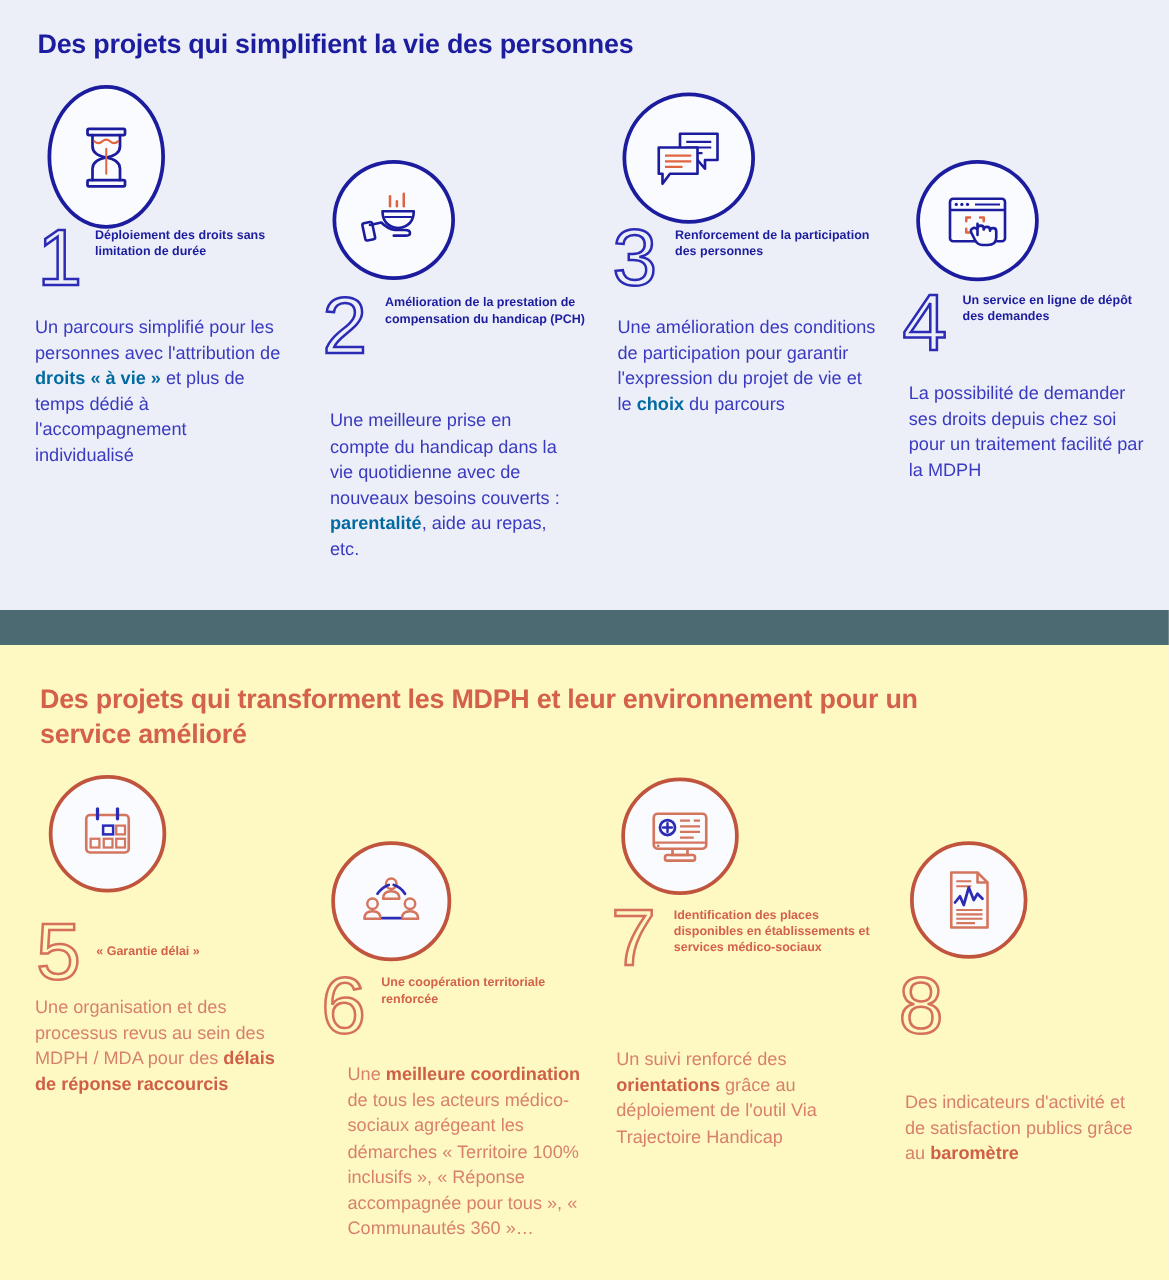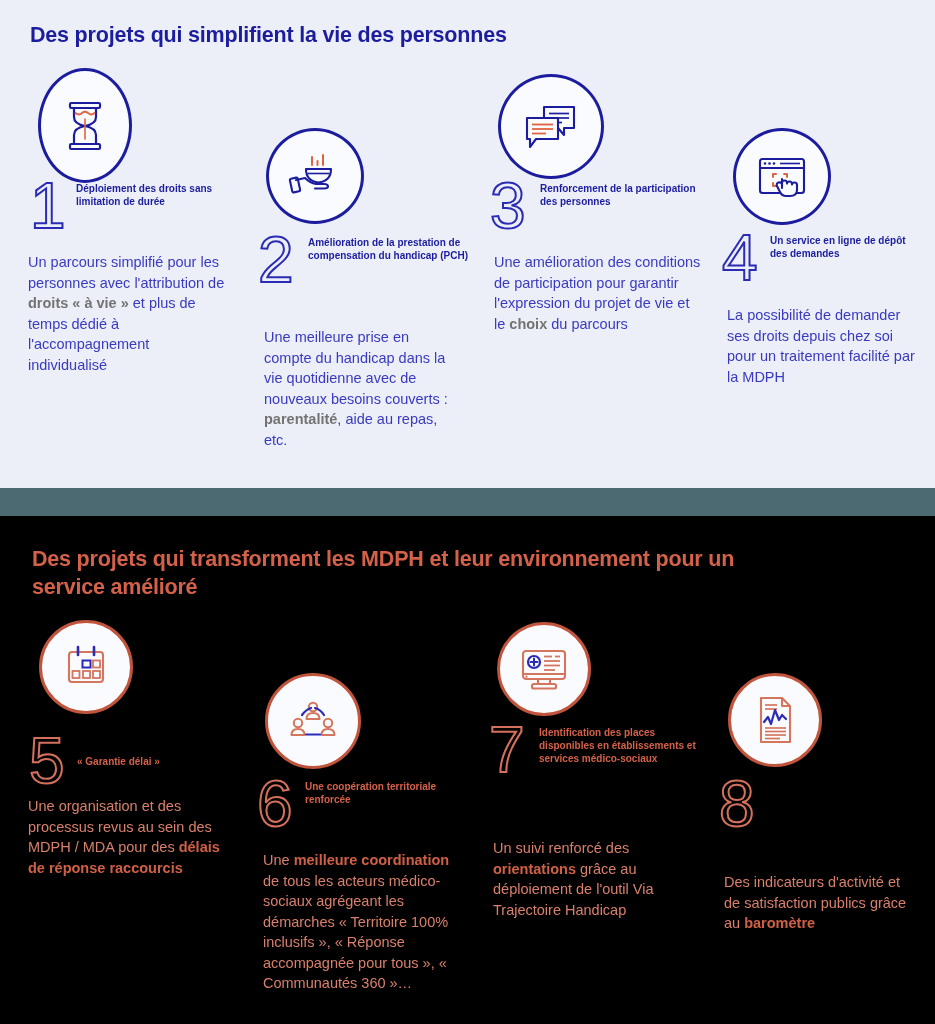--- a/index.html
+++ b/index.html
@@ -22,21 +22,21 @@
   }
 
   
   .section {
     position: absolute;
     left: 0;
     width: 935px;
   }
   #section-blue { top: 0; height: 373px; background: #eceff8; }
   #divider-band { position: absolute; left: 0; top: 488px; width: 935px; height: 28px; background: #4b6a72; }
-  #section-orange { top: 516px; height: 508px; background: #000000; }
+  #section-orange { top: 516px; height: 508px; background: #fef9c3; }
 
   .section-title {
     position: absolute;
     font-weight: bold;
     letter-spacing: -0.2px;
     line-height: 1.28;
   }
   #title-blue {
     left: 30px; top: 22px;
     font-size: 21.5px;
@@ -92,21 +92,21 @@
   .headline.orange { color: #d4614a; }
 
   .body {
     position: absolute;
     font-size: 14.5px;
     line-height: 1.42;
   }
   .body.blue { color: #3a3ac0; }
   .body.orange { color: #d9806d; }
   .body b { font-weight: bold; }
-  .body.blue b { color: #737373; }
+  .body.blue b { color: #0369a1; }
   .body.orange b { color: #cf6046; }
 
   
   #card-1 { left: 0; top: 0; }
   #card-1 .badge { left: 38px; top: 68px; width: 94px; height: 115px; border-radius: 50%; }
   #card-1 .numrow { left: 30px; top: 180px; width: 220px; }
   #card-1 .num { width: 46px; }
   #card-1 .body { left: 28px; top: 252px; width: 200px; }
 
   #card-2 { left: 0; top: 0; }
@@ -130,21 +130,21 @@
   
   #card-5 .badge { left: 39px; top: 620px; width: 94px; height: 94px; }
   #card-5 .numrow { left: 29px; top: 735px; width: 230px; align-items: center; }
   #card-5 .num { width: 48px; }
   #card-5 .headline { padding-top: 0; }
   #card-5 .body { left: 28px; top: 796px; width: 200px; }
 
   #card-6 .badge { left: 265px; top: 673px; width: 96px; height: 96px; }
   #card-6 .numrow { left: 257px; top: 778px; width: 215px; }
   #card-6 .num { width: 48px; }
-  #card-6 .body { left: 263px; top: 850px; width: 200px; }
+  #card-6 .body { left: 278px; top: 850px; width: 200px; }
 
   #card-7 .badge { left: 497px; top: 622px; width: 94px; height: 94px; }
   #card-7 .numrow { left: 489px; top: 724px; width: 215px; }
   #card-7 .num { width: 50px; }
   #card-7 .body { left: 493px; top: 838px; width: 205px; }
 
   #card-8 .badge { left: 728px; top: 673px; width: 94px; height: 94px; }
   #card-8 .numrow { left: 719px; top: 778px; width: 205px; }
   #card-8 .num { width: 50px; }
   #card-8 .body { left: 724px; top: 872px; width: 195px; }

